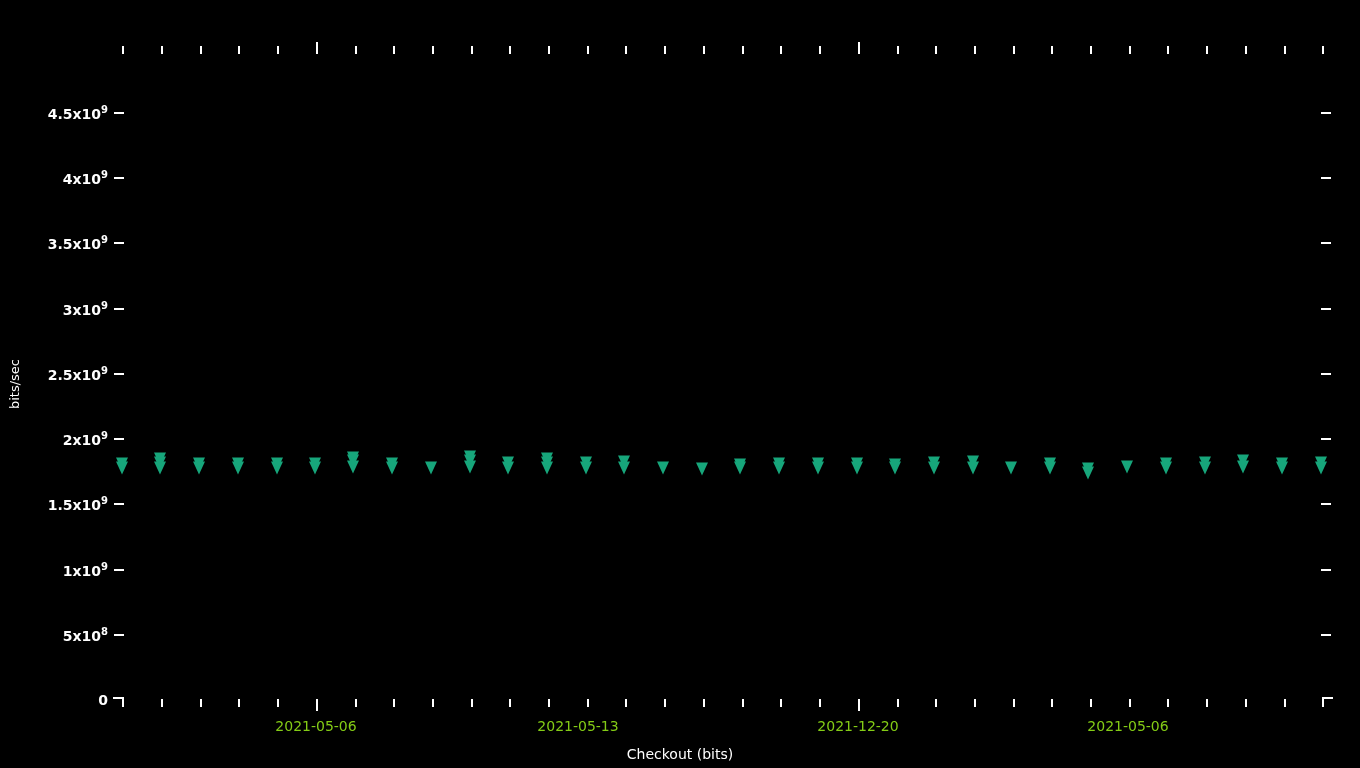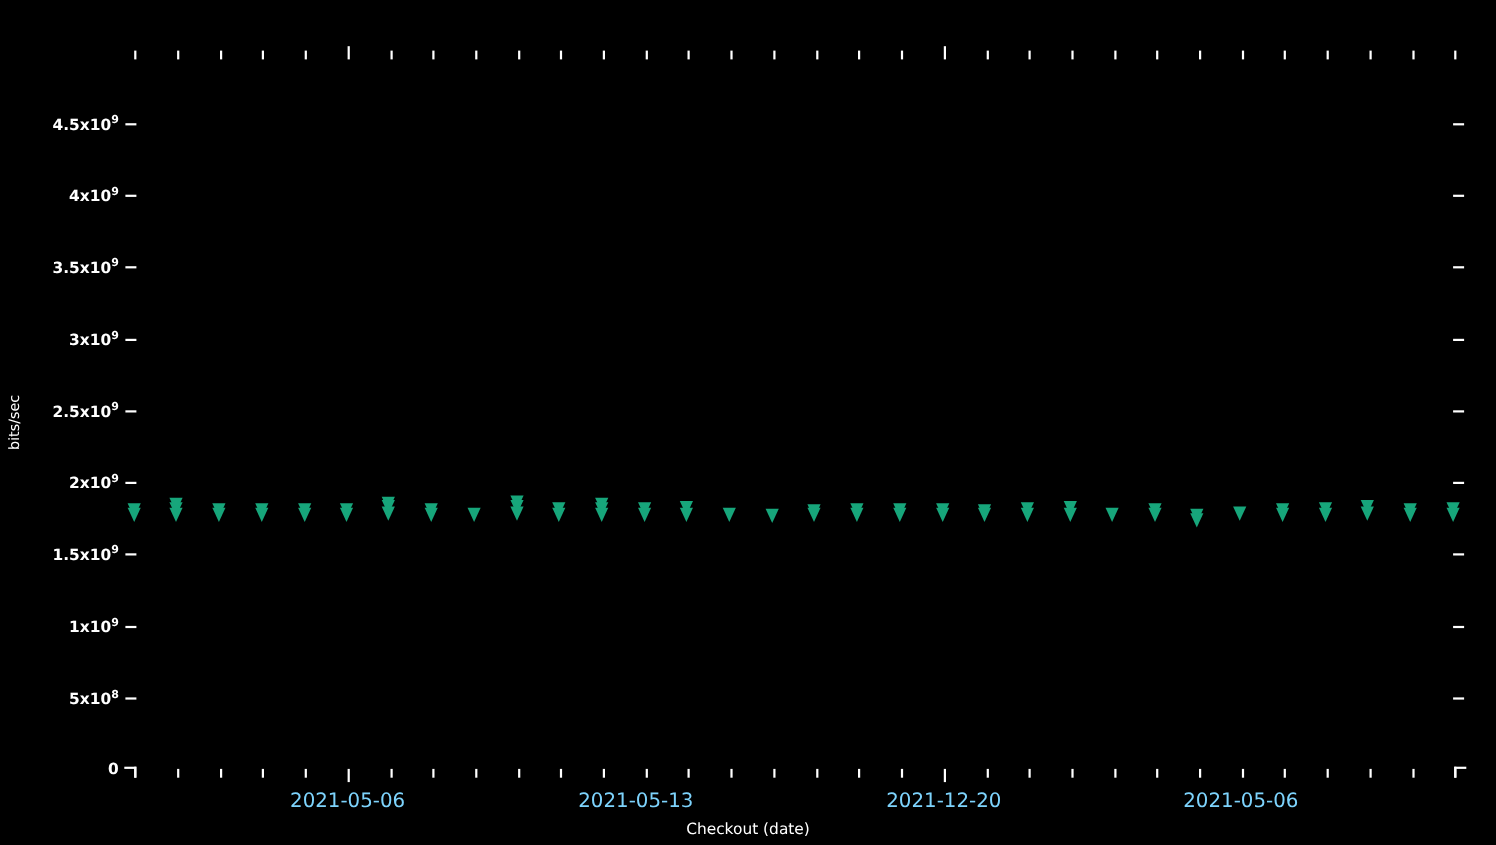--- a/index.html
+++ b/index.html
@@ -77,22 +77,22 @@
     background: #ffffff;
   }
   .xtick-top, .xtick-bottom {
     position: absolute;
     width: 2px;
     background: #ffffff;
   }
   .xtick-label {
     position: absolute;
     top: 718px;
-    font-size: 18px;
-    color: #7dd3fc;
+    font-size: 14px;
+    color: #84cc16;
     transform: translateX(-50%);
     white-space: nowrap;
   }
   .marker {
     position: absolute;
     width: 0;
     height: 0;
     border-left: 6px solid transparent;
     border-right: 6px solid transparent;
     border-top: 13px solid #17a67b;
@@ -124,21 +124,21 @@
     height: 646px;
   }
 </style>
 </head>
 <body>
 
 <div id="chart-root">
 
 
   <div class="ylabel">bits/sec</div>
-  <div class="xlabel">Checkout (date)</div>
+  <div class="xlabel">Checkout (bits)</div>
 
   <div id="y-axis-ticks">
       <div class="ytick-wrap" style="top: 700px;">
         <div class="ytick-label">0</div>
       </div>
       <div class="ytick-wrap" style="top: 634.778px;">
         <div class="ytick-label">5x10<sup>8</sup></div>
       </div>
       <div class="tick-left" style="left: 114px; top: 633.778px;"></div>
       <div class="tick-right" style="left: 1321px; top: 633.778px;"></div>

